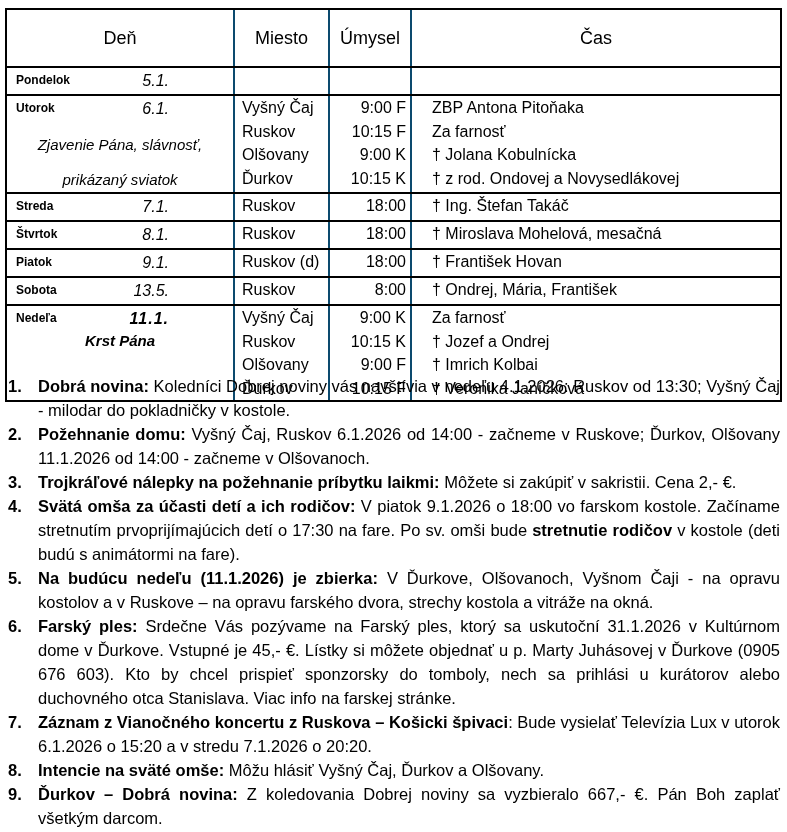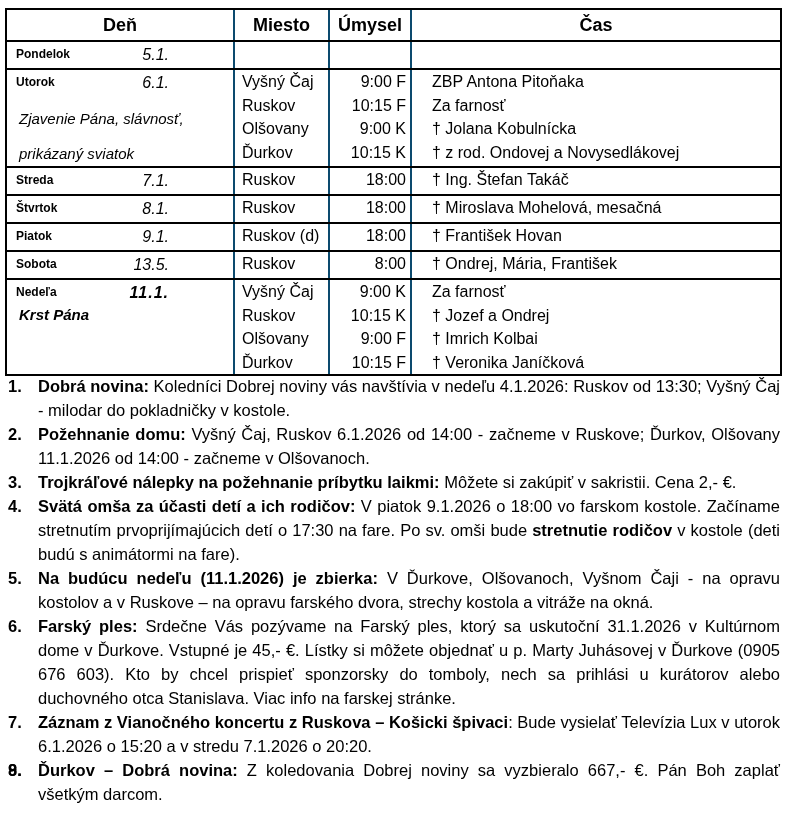--- a/index.html
+++ b/index.html
@@ -35,38 +35,38 @@
     border-left: 2px solid #0c4a6e;
     padding: 0;
     overflow: hidden;
   }
   .tcell:first-child { border-left: none; }
 
   .header-row .tcell {
     display: flex;
     align-items: center;
     justify-content: center;
-    height: 30px;
+    height: 56px;
     font-size: 18px;
-    font-weight: bold;
+    font-weight: normal;
   }
 
   
   .day-cell { padding: 1px 0 2px 0; }
   .day-line {
     display: flex;
     justify-content: space-between;
     padding: 0 64px 0 9px;
     line-height: 23px;
   }
   .day-name { font-weight: bold; font-size: 12px; }
   .day-date { font-style: italic; font-size: 16px; }
   .day-date.bold { font-weight: bold; letter-spacing: 1px; }
   .day-note {
-    text-align: left;
+    text-align: center;
     font-style: italic;
     font-size: 15px;
     line-height: 21px;
     padding: 0 12px;
   }
   .day-note.bold { font-weight: bold; }
   .trow[data-row="1"] .day-note { margin-top: 14px; }
 
   
   .line { line-height: 23.5px; font-size: 16px; white-space: nowrap; }
@@ -248,17 +248,17 @@
 
   <div class="announcements">
 
   <div class="ann-item"><span class="ann-num">1.</span><span><span class="seg-b">Dobrá novina:</span><span class="seg-r"> Koledníci Dobrej noviny vás navštívia v nedeľu 4.1.2026: Ruskov od 13:30; Vyšný Čaj - milodar do pokladničky v kostole.</span></span></div>
       <div class="ann-item"><span class="ann-num">2.</span><span><span class="seg-b">Požehnanie domu:</span><span class="seg-r"> Vyšný Čaj, Ruskov 6.1.2026 od 14:00 - začneme v Ruskove; Ďurkov, Olšovany 11.1.2026 od 14:00 - začneme v Olšovanoch.</span></span></div>
       <div class="ann-item"><span class="ann-num">3.</span><span><span class="seg-b">Trojkráľové nálepky na požehnanie príbytku laikmi:</span><span class="seg-r"> Môžete si zakúpiť v sakristii. Cena 2,- €.</span></span></div>
       <div class="ann-item"><span class="ann-num">4.</span><span><span class="seg-b">Svätá omša za účasti detí a ich rodičov:</span><span class="seg-r"> V piatok 9.1.2026 o 18:00 vo farskom kostole. Začíname stretnutím prvoprijímajúcich detí o 17:30 na fare. Po sv. omši bude </span><span class="seg-b">stretnutie rodičov</span><span class="seg-r"> v kostole (deti budú s animátormi na fare).</span></span></div>
       <div class="ann-item"><span class="ann-num">5.</span><span><span class="seg-b">Na budúcu nedeľu (11.1.2026) je zbierka:</span><span class="seg-r"> V Ďurkove, Olšovanoch, Vyšnom Čaji - na opravu kostolov a v Ruskove – na opravu farského dvora, strechy kostola a vitráže na okná.</span></span></div>
       <div class="ann-item"><span class="ann-num">6.</span><span><span class="seg-b">Farský ples:</span><span class="seg-r"> Srdečne Vás pozývame na Farský ples, ktorý sa uskutoční 31.1.2026 v Kultúrnom dome v Ďurkove. Vstupné je 45,- €. Lístky si môžete objednať u p. Marty Juhásovej v Ďurkove (0905 676 603). Kto by chcel prispieť sponzorsky do tomboly, nech sa prihlási u kurátorov alebo duchovného otca Stanislava. Viac info na farskej stránke.</span></span></div>
       <div class="ann-item"><span class="ann-num">7.</span><span><span class="seg-b">Záznam z Vianočného koncertu z Ruskova – Košicki špivaci</span><span class="seg-r">: Bude vysielať Televízia Lux v utorok 6.1.2026 o 15:20 a v stredu 7.1.2026 o 20:20.</span></span></div>
-      <div class="ann-item"><span class="ann-num">8.</span></div>
+      <div class="ann-item"><span class="ann-num">8.</span><span><span class="seg-b">Intencie na sväté omše:</span><span class="seg-r"> Môžu hlásiť Vyšný Čaj, Ďurkov a Olšovany.</span></span></div>
       <div class="ann-item"><span class="ann-num">9.</span><span><span class="seg-b">Ďurkov – Dobrá novina:</span><span class="seg-r"> Z koledovania Dobrej noviny sa vyzbieralo 667,- €. Pán Boh zaplať všetkým darcom.</span></span></div>
     </div>
 
 </div>
 
 </body></html>

